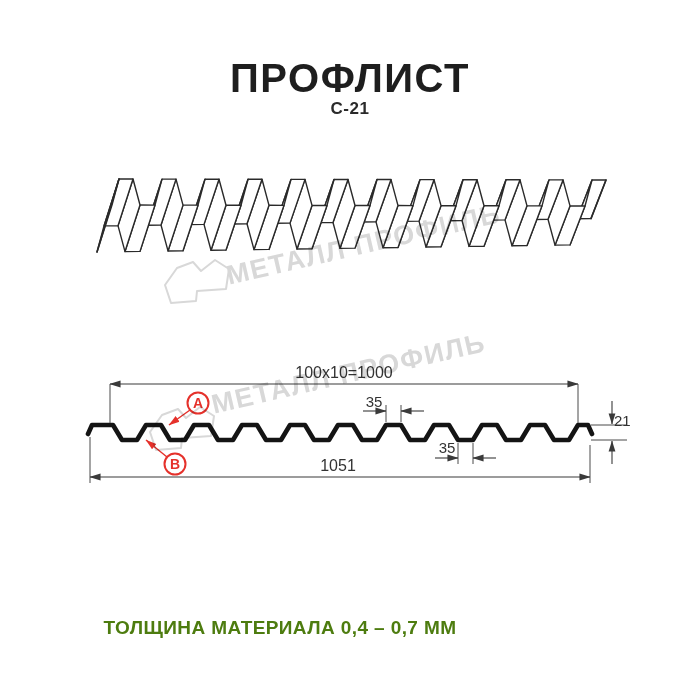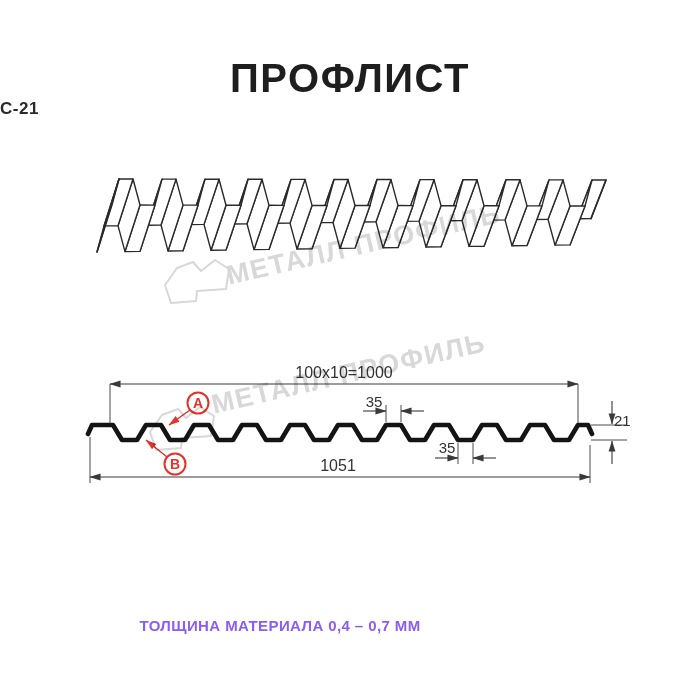--- a/index.html
+++ b/index.html
@@ -1,23 +1,23 @@
 <!DOCTYPE html>
 <html><head>
 <meta charset="utf-8">
 <style>
   html,body{margin:0;padding:0;background:#fff;}
   .stage{position:relative;width:700px;height:700px;background:#fff;overflow:hidden;
          font-family:"Liberation Sans", sans-serif;}
   .title{position:absolute;top:56px;left:0;width:700px;text-align:center;
          font-size:40px;font-weight:bold;letter-spacing:1.5px;color:#1e1e1e;}
-  .subtitle{position:absolute;top:99px;left:0;width:700px;
+  .subtitle{position:absolute;top:99px;left:0;width:700px;text-align:center;
          font-size:17px;font-weight:bold;color:#2a2a2a;letter-spacing:0.5px;}
   .footer{position:absolute;top:617px;left:0;width:560px;text-align:center;
-         font-size:15px;font-weight:bold;color:#8b5cf6;letter-spacing:0.4px;}
+         font-size:19px;font-weight:bold;color:#4d7c0f;letter-spacing:0.4px;}
   .drawing-svg{position:absolute;left:0;top:0;}
   #iso polygon{fill:#ffffff;stroke:#2a2a2a;stroke-width:1.4;stroke-linejoin:round;}
   #iso line{stroke:#2a2a2a;stroke-width:1.6;stroke-linecap:round;}
   #profile-path{fill:none;stroke:#141414;stroke-width:4.6;stroke-linejoin:round;stroke-linecap:round;}
   .ext{stroke:#4a4a4a;stroke-width:1;}
   .dim{stroke:#3a3a3a;stroke-width:1.1;}
   .dim-text{fill:#333;font-size:16px;font-family:"Liberation Sans",sans-serif;}
   .dim-text-s{fill:#333;font-size:15px;font-family:"Liberation Sans",sans-serif;}
   .callout circle{fill:#fff;stroke:#e5312b;stroke-width:2;}
   .callout text{fill:#e5312b;font-size:14px;font-weight:bold;text-anchor:middle;}

